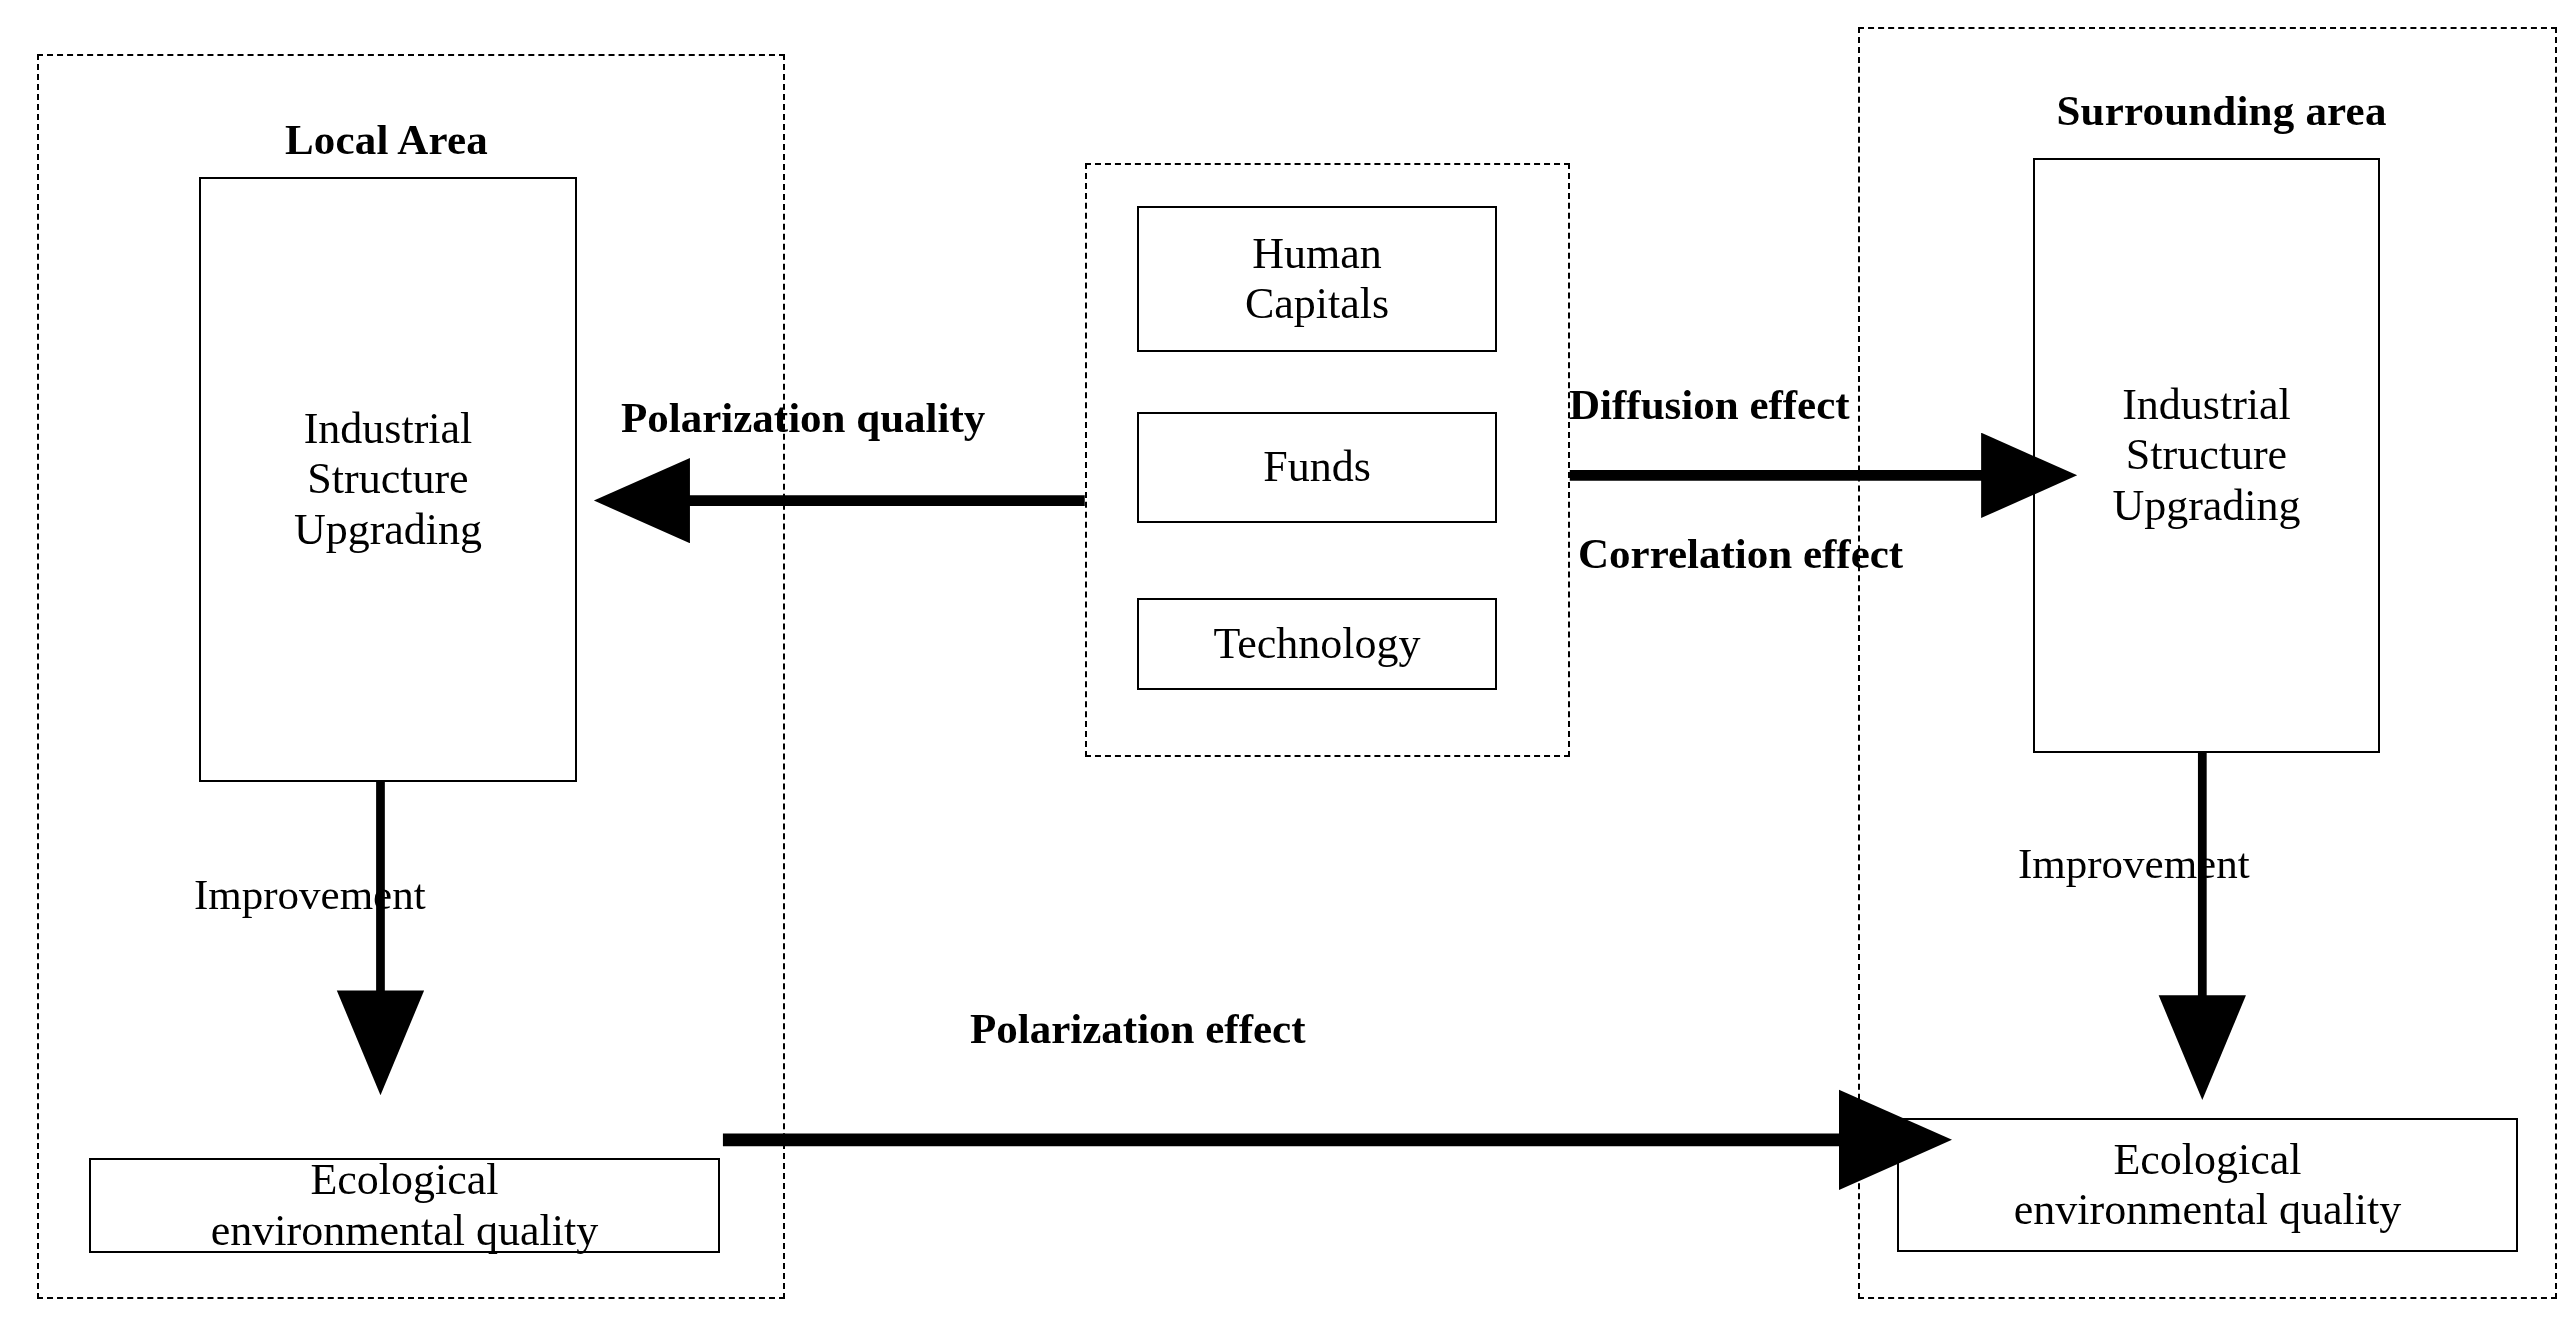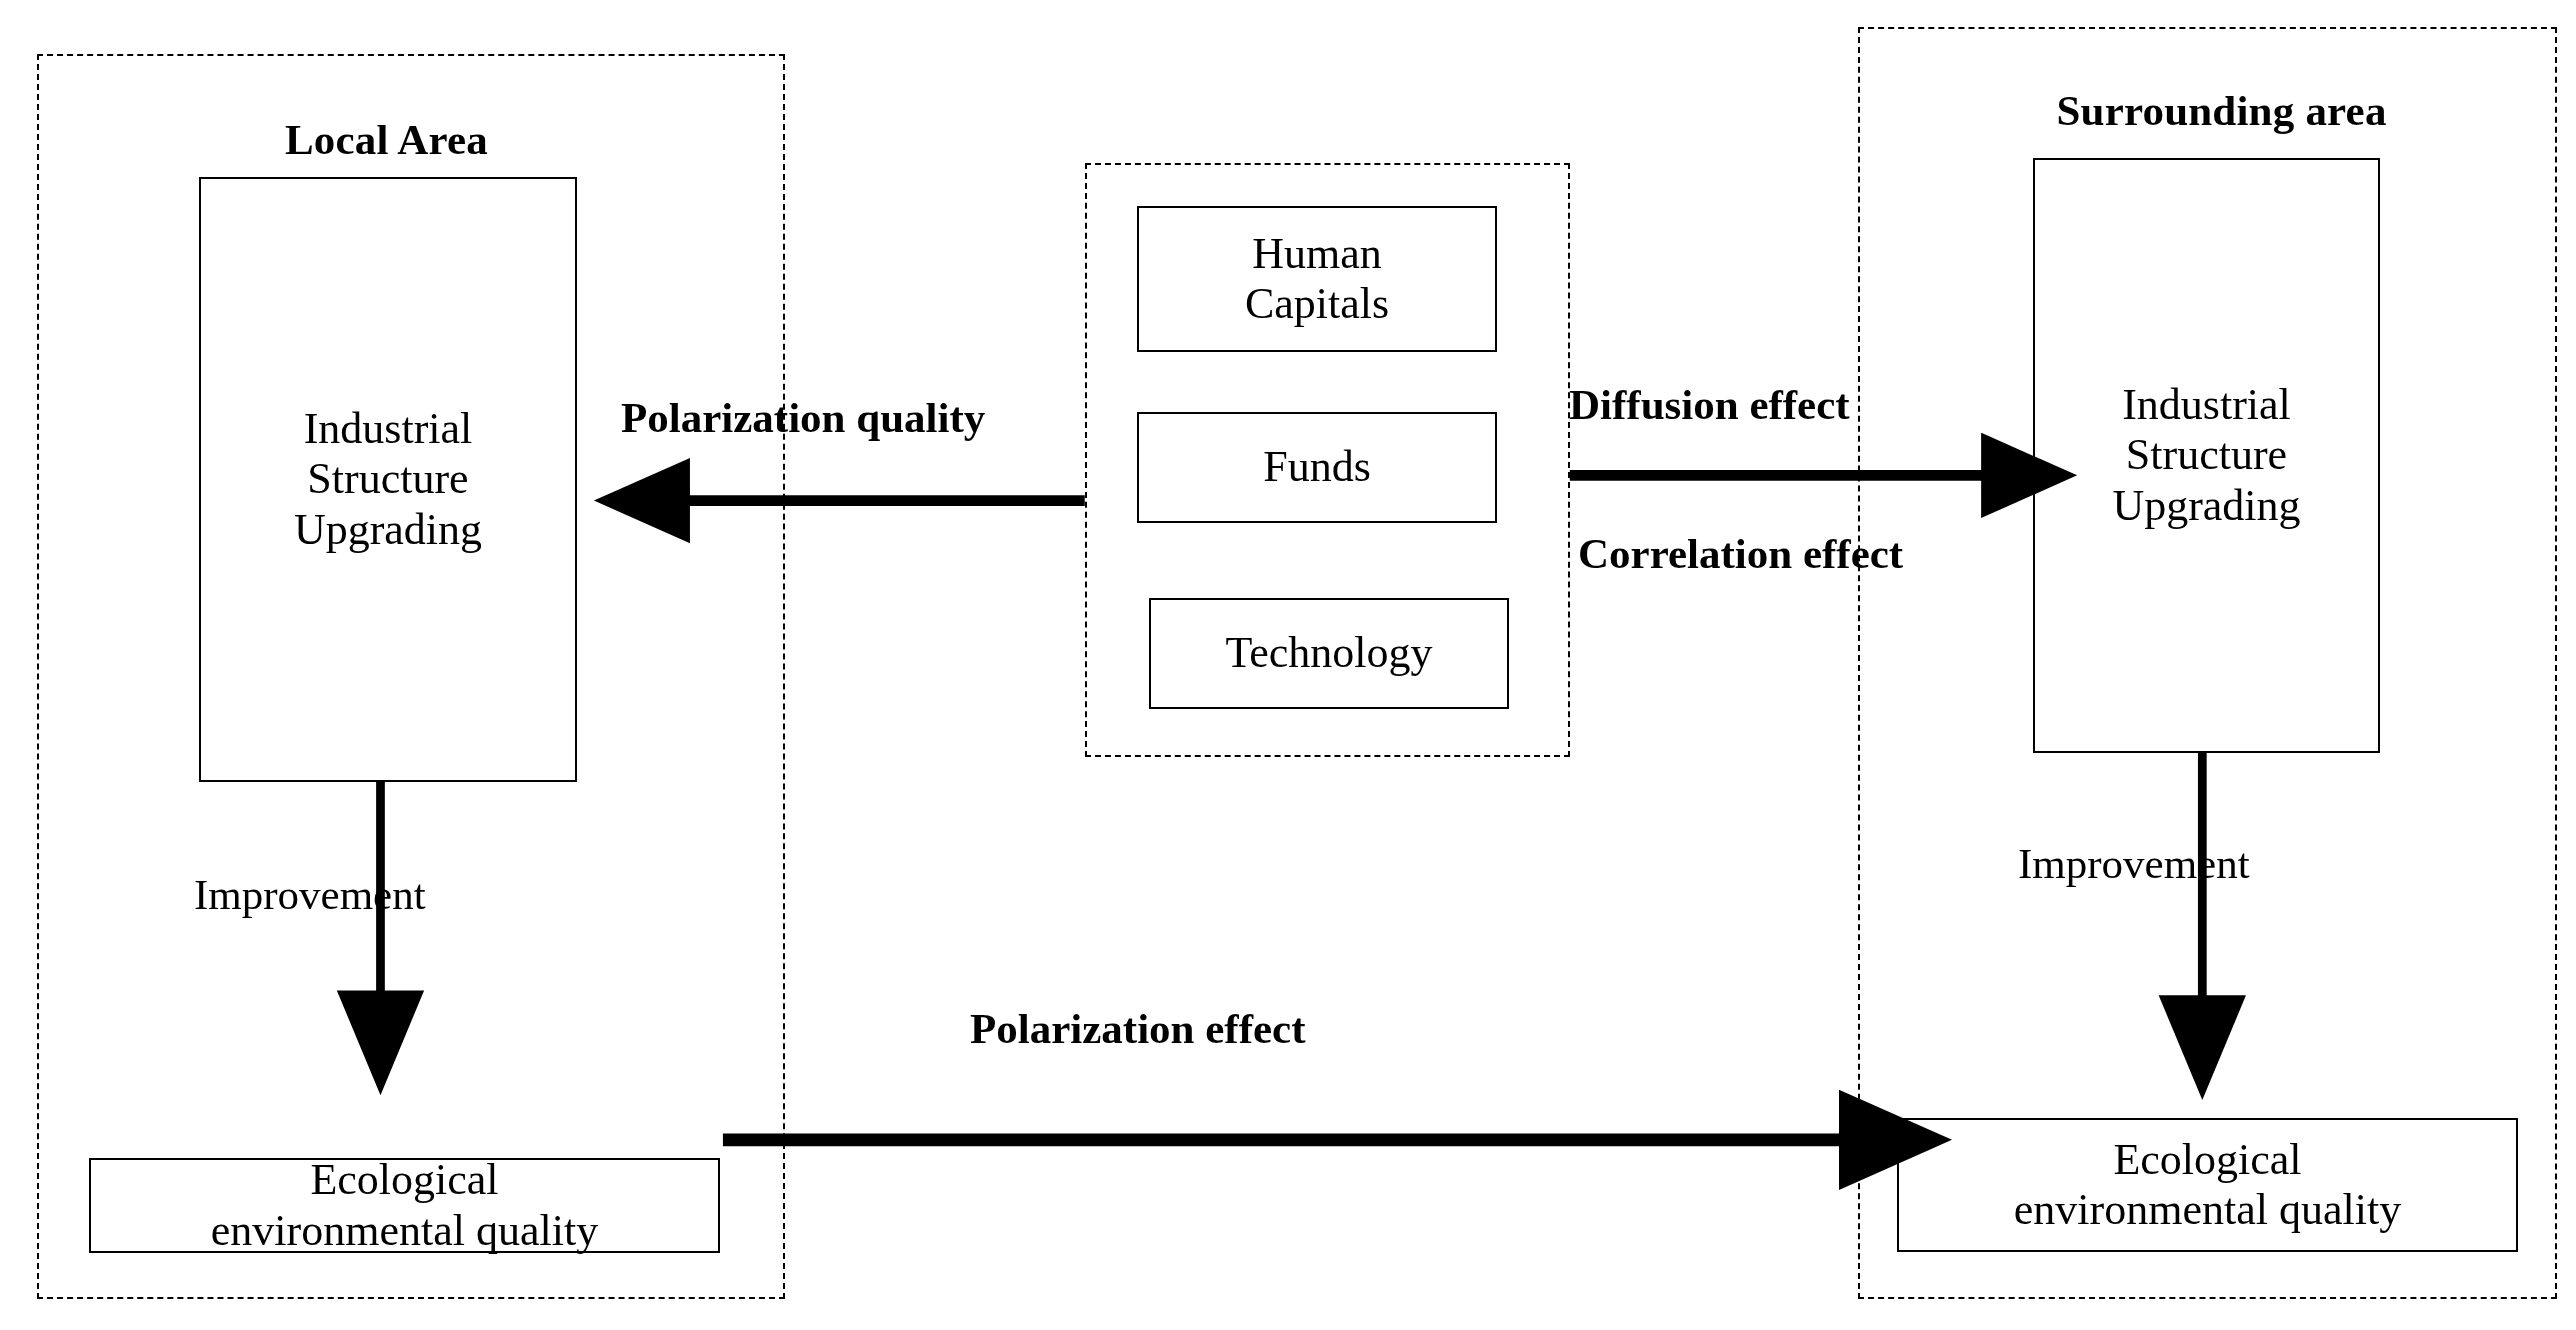--- a/index.html
+++ b/index.html
@@ -57,21 +57,21 @@
     white-space: pre-line;
     padding: 0 7.8px;
   }
 
   #node-local-isu        { left: 199px;  top: 177px;  width: 378px; height: 605px; }
   #node-local-eco        { left: 89px;   top: 1158px; width: 631px; height: 95px;  }
   #node-surrounding-isu  { left: 2033px; top: 158px;  width: 347px; height: 595px; }
   #node-surrounding-eco  { left: 1897px; top: 1118px; width: 621px; height: 134px; }
   #node-human-capitals   { left: 1137px; top: 206px;  width: 360px; height: 146px; }
   #node-funds           { left: 1137px; top: 412px;  width: 360px; height: 111px; padding-left: 8px; }
-  #node-technology      { left: 1137px; top: 598px;  width: 360px; height: 111px; margin-left: 12px; }
+  #node-technology      { left: 1137px; top: 598px;  width: 360px; height: 92px; }
 
   
   .arrow-label {
     position: absolute;
     font-weight: bold;
     font-size: 43px;
     line-height: 1;
     white-space: nowrap;
   }
   #label-polarization { left: 621px;  top: 396px;  }

